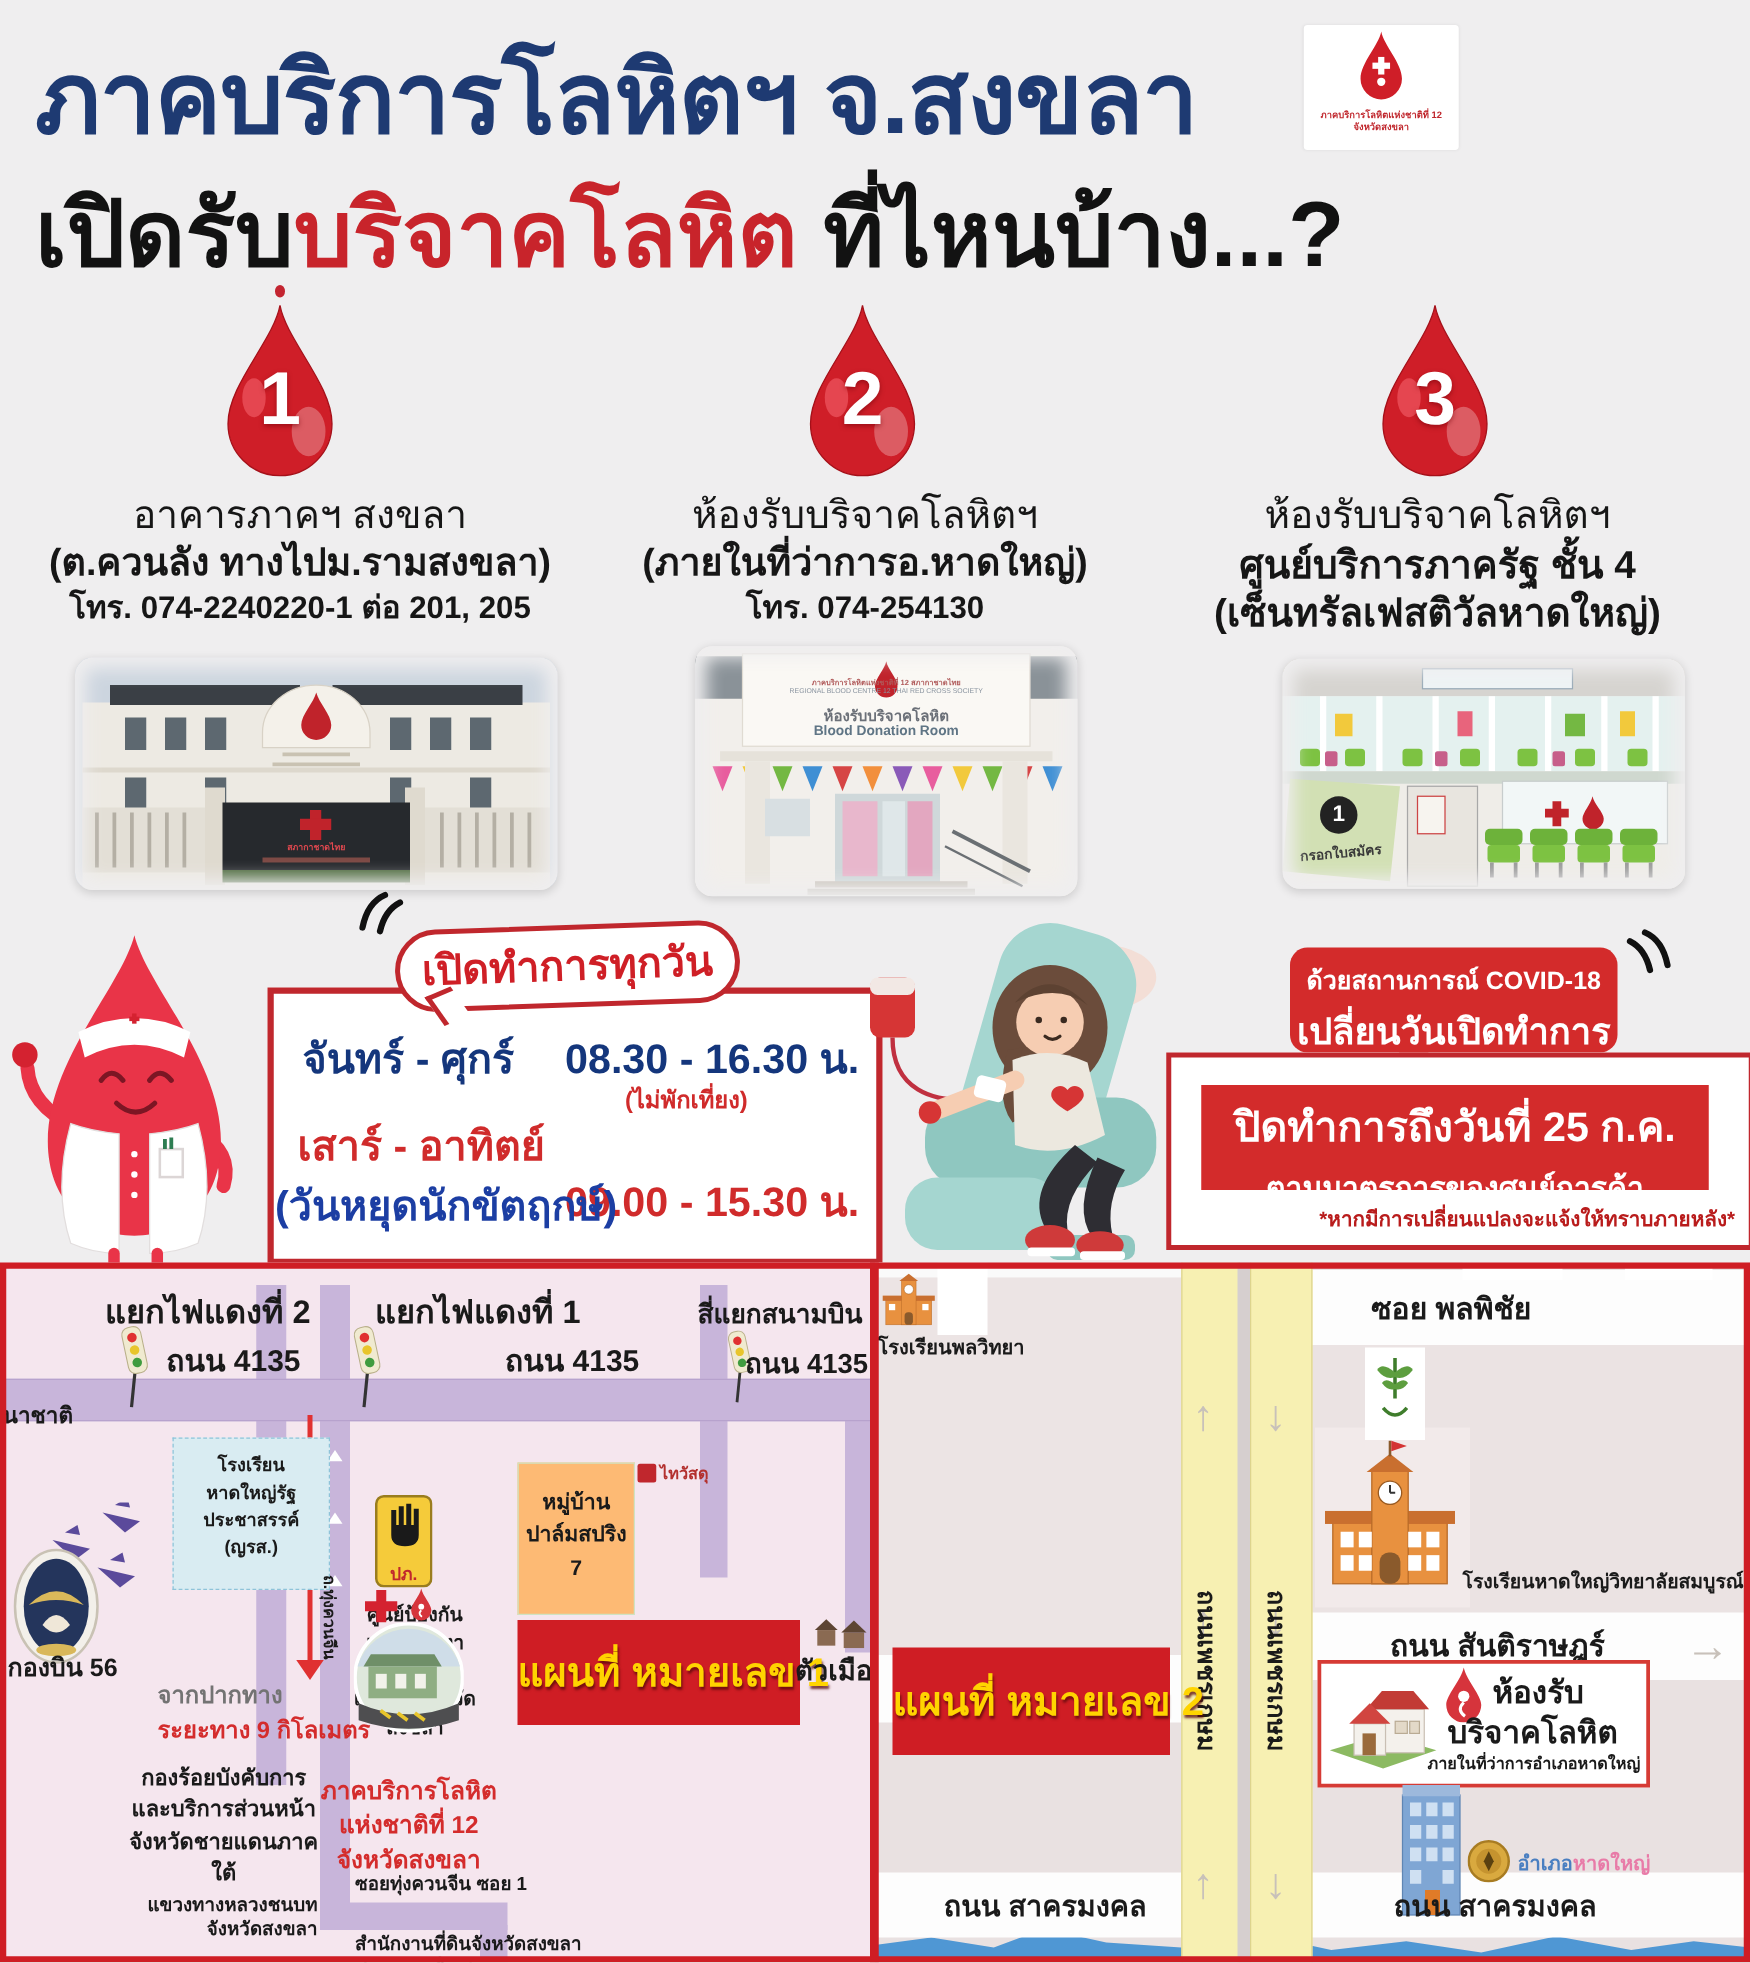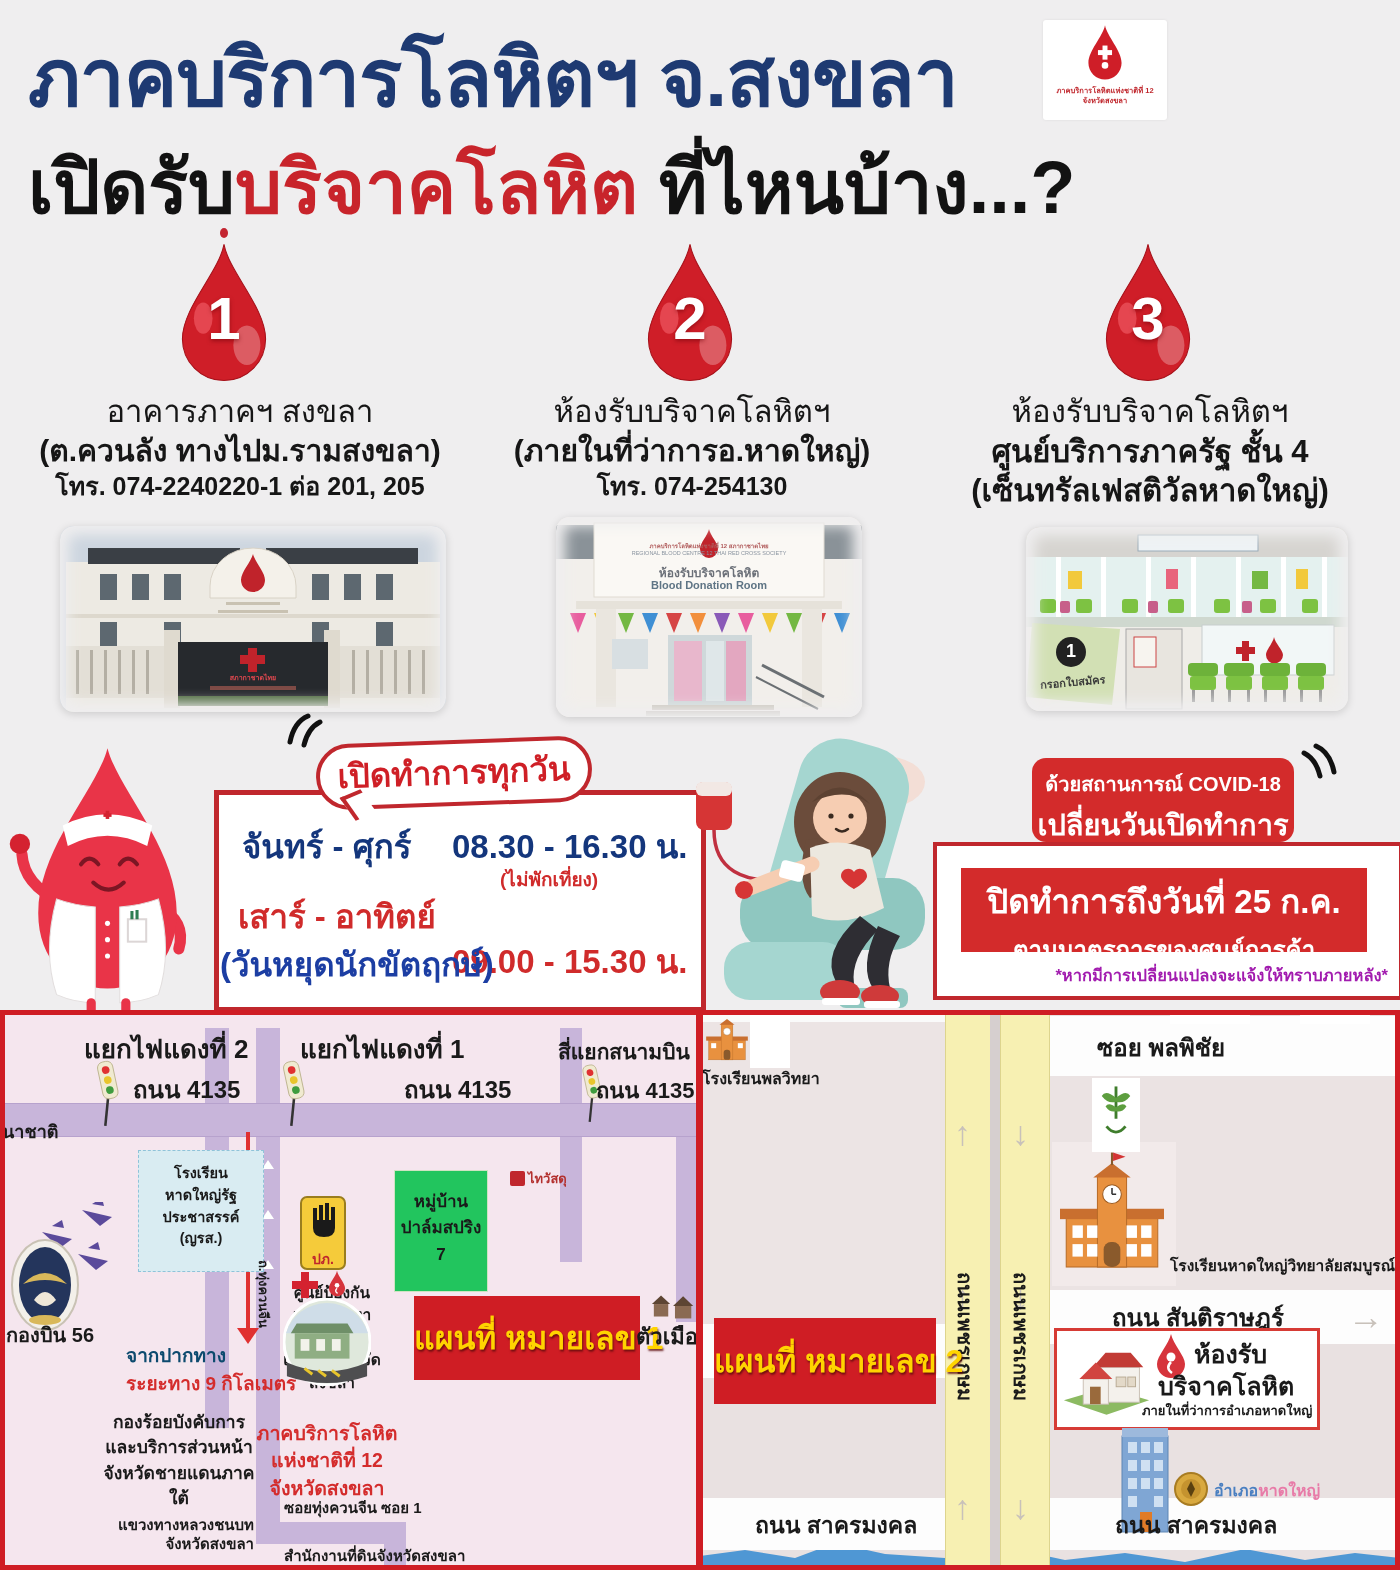--- a/index.html
+++ b/index.html
@@ -35,21 +35,21 @@
   .hnote{font-size:19px;font-weight:800;color:#d02b2b;}
   .hholiday{font-size:33px;font-weight:800;color:#1c3ea3;white-space:nowrap;}
   
   .cv-bubble{background:#d32b2b;border-radius:14px;color:#fff;text-align:center;}
   .cv-b1{font-size:20px;font-weight:800;margin-top:10px;}
   .cv-b2{font-size:29px;font-weight:800;margin-top:2px;}
   .cv-box{background:#fff;border:4px solid #c0272d;}
   .cv-red{background:#d32b2b;color:#fff;text-align:center;}
   .cv-r1{font-size:33px;font-weight:800;margin-top:7px;}
   .cv-r2{font-size:24px;font-weight:800;margin-top:2px;}
-  .cv-foot{font-size:16.5px;font-weight:800;color:#a21caf;text-align:right;}
+  .cv-foot{font-size:16.5px;font-weight:800;color:#b91c1c;text-align:right;}
   
   .map{overflow:hidden;}
   .m{font-weight:bold;color:#1a1a1a;line-height:1.35;}
   .road1{background:#c8b5da;}
   .badge{background:#cf1d24;color:#ffd400;font-weight:800;text-align:center;white-space:nowrap;text-shadow:1px 2px 2px rgba(90,10,10,.8);}
   .vr{transform:rotate(90deg);transform-origin:top left;white-space:nowrap;font-weight:bold;color:#1a1a1a;}
   .roadw{background:#fdfdfd;}
   .roady{background:#f7f0b2;border-left:1px solid #ddd48e;border-right:1px solid #ddd48e;}
   .arrow{color:#c8c1ba;font-size:34px;font-weight:bold;}
   .maps-frame{border:5px solid #cf1d24;pointer-events:none;}
@@ -463,33 +463,33 @@
           <path d="M13 12 h4 v12 h2 v-15 h4 v15 h2 v-17 h4 v17 h2 v-13 h4 v21 q0 9 -11 9 t-11 -9 z" fill="#1a1a1a"></path>
         </svg>
     </div>
     <div class="a c" style="left:300px;top:238px;width:46px;font-size:14px;font-weight:bold;color:#c0272d;">ปภ.</div>
     <div class="a c m" style="left:262px;top:272px;width:140px;font-size:15.5px;line-height:1.45;">
       <div>ศูนย์ป้องกัน</div>
       <div>และบรรเทาสาธารณภัย</div>
       <div>เขต 12 จังหวัดสงขลา</div>
     </div>
 
-    <div class="a c" style="left:394px;top:160px;width:92px;height:120px;background:#22c55e;border:1px solid #cfe3c2;">
+    <div class="a c" style="left:414px;top:160px;width:92px;height:120px;background:#fdba74;border:1px solid #cfe3c2;">
       <div class="m" style="font-size:17px;padding-top:18px;line-height:1.55;">
         <div>หมู่บ้าน</div>
         <div>ปาล์มสปริง 7</div>
       </div>
     </div>
 
     <div class="a" style="left:510px;top:160px;display:flex;gap:3px;align-items:center;">
       <span style="display:inline-block;width:15px;height:15px;background:#c0272d;border-radius:2px;"></span>
       <span class="m" style="font-size:13px;color:#b3302e;">ไทวัสดุ</span>
     </div>
 
-    <div class="a" style="left:126px;top:330px;font-size:19px;font-weight:bold;color:#0c4a6e;">จากปากทาง</div>
+    <div class="a" style="left:126px;top:330px;font-size:19px;font-weight:bold;color:#737373;">จากปากทาง</div>
     <div class="a" style="left:126px;top:358px;font-size:19px;font-weight:bold;color:#d42c2c;">ระยะทาง 9 กิโลเมตร</div>
 
     <div class="a vr" style="left:274px;top:250px;font-size:13px;">ถ.ทุ่งควนจีน</div>
 
     <div class="a c m" style="left:94px;top:400px;width:170px;font-size:17.5px;line-height:1.45;">
       <div>กองร้อยบังคับการ</div>
       <div>และบริการส่วนหน้า</div>
       <div>จังหวัดชายแดนภาคใต้</div>
     </div>
 

